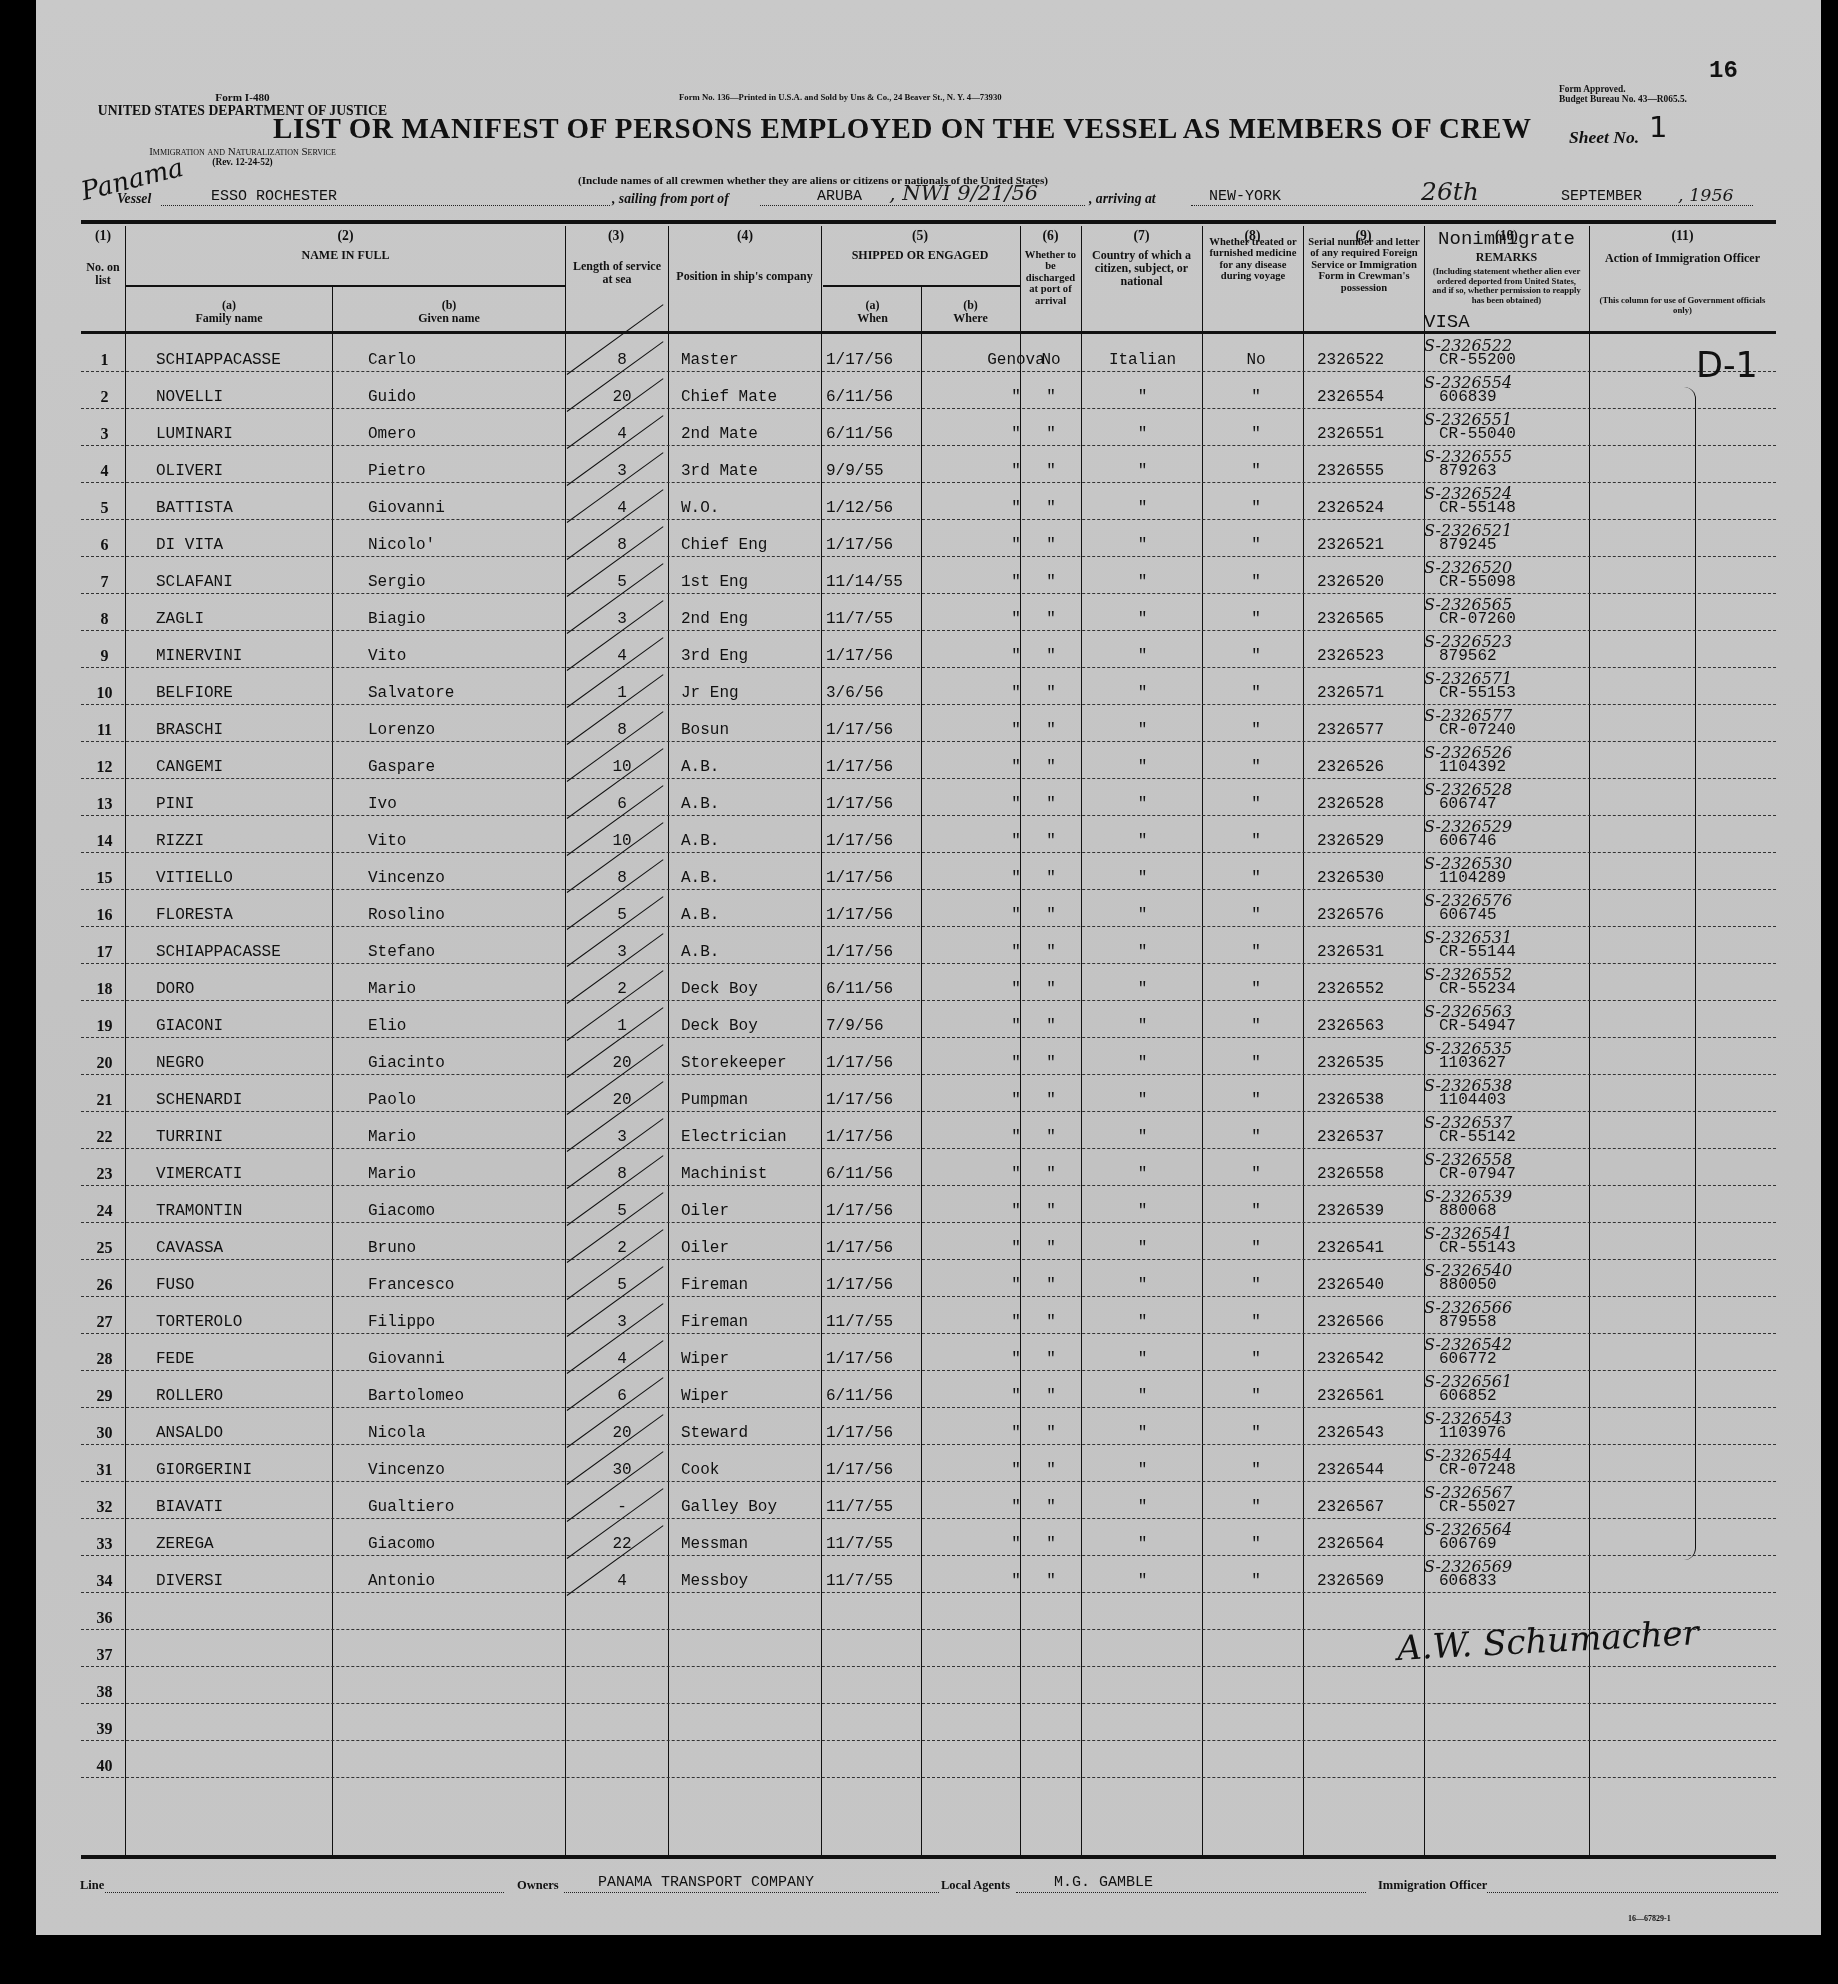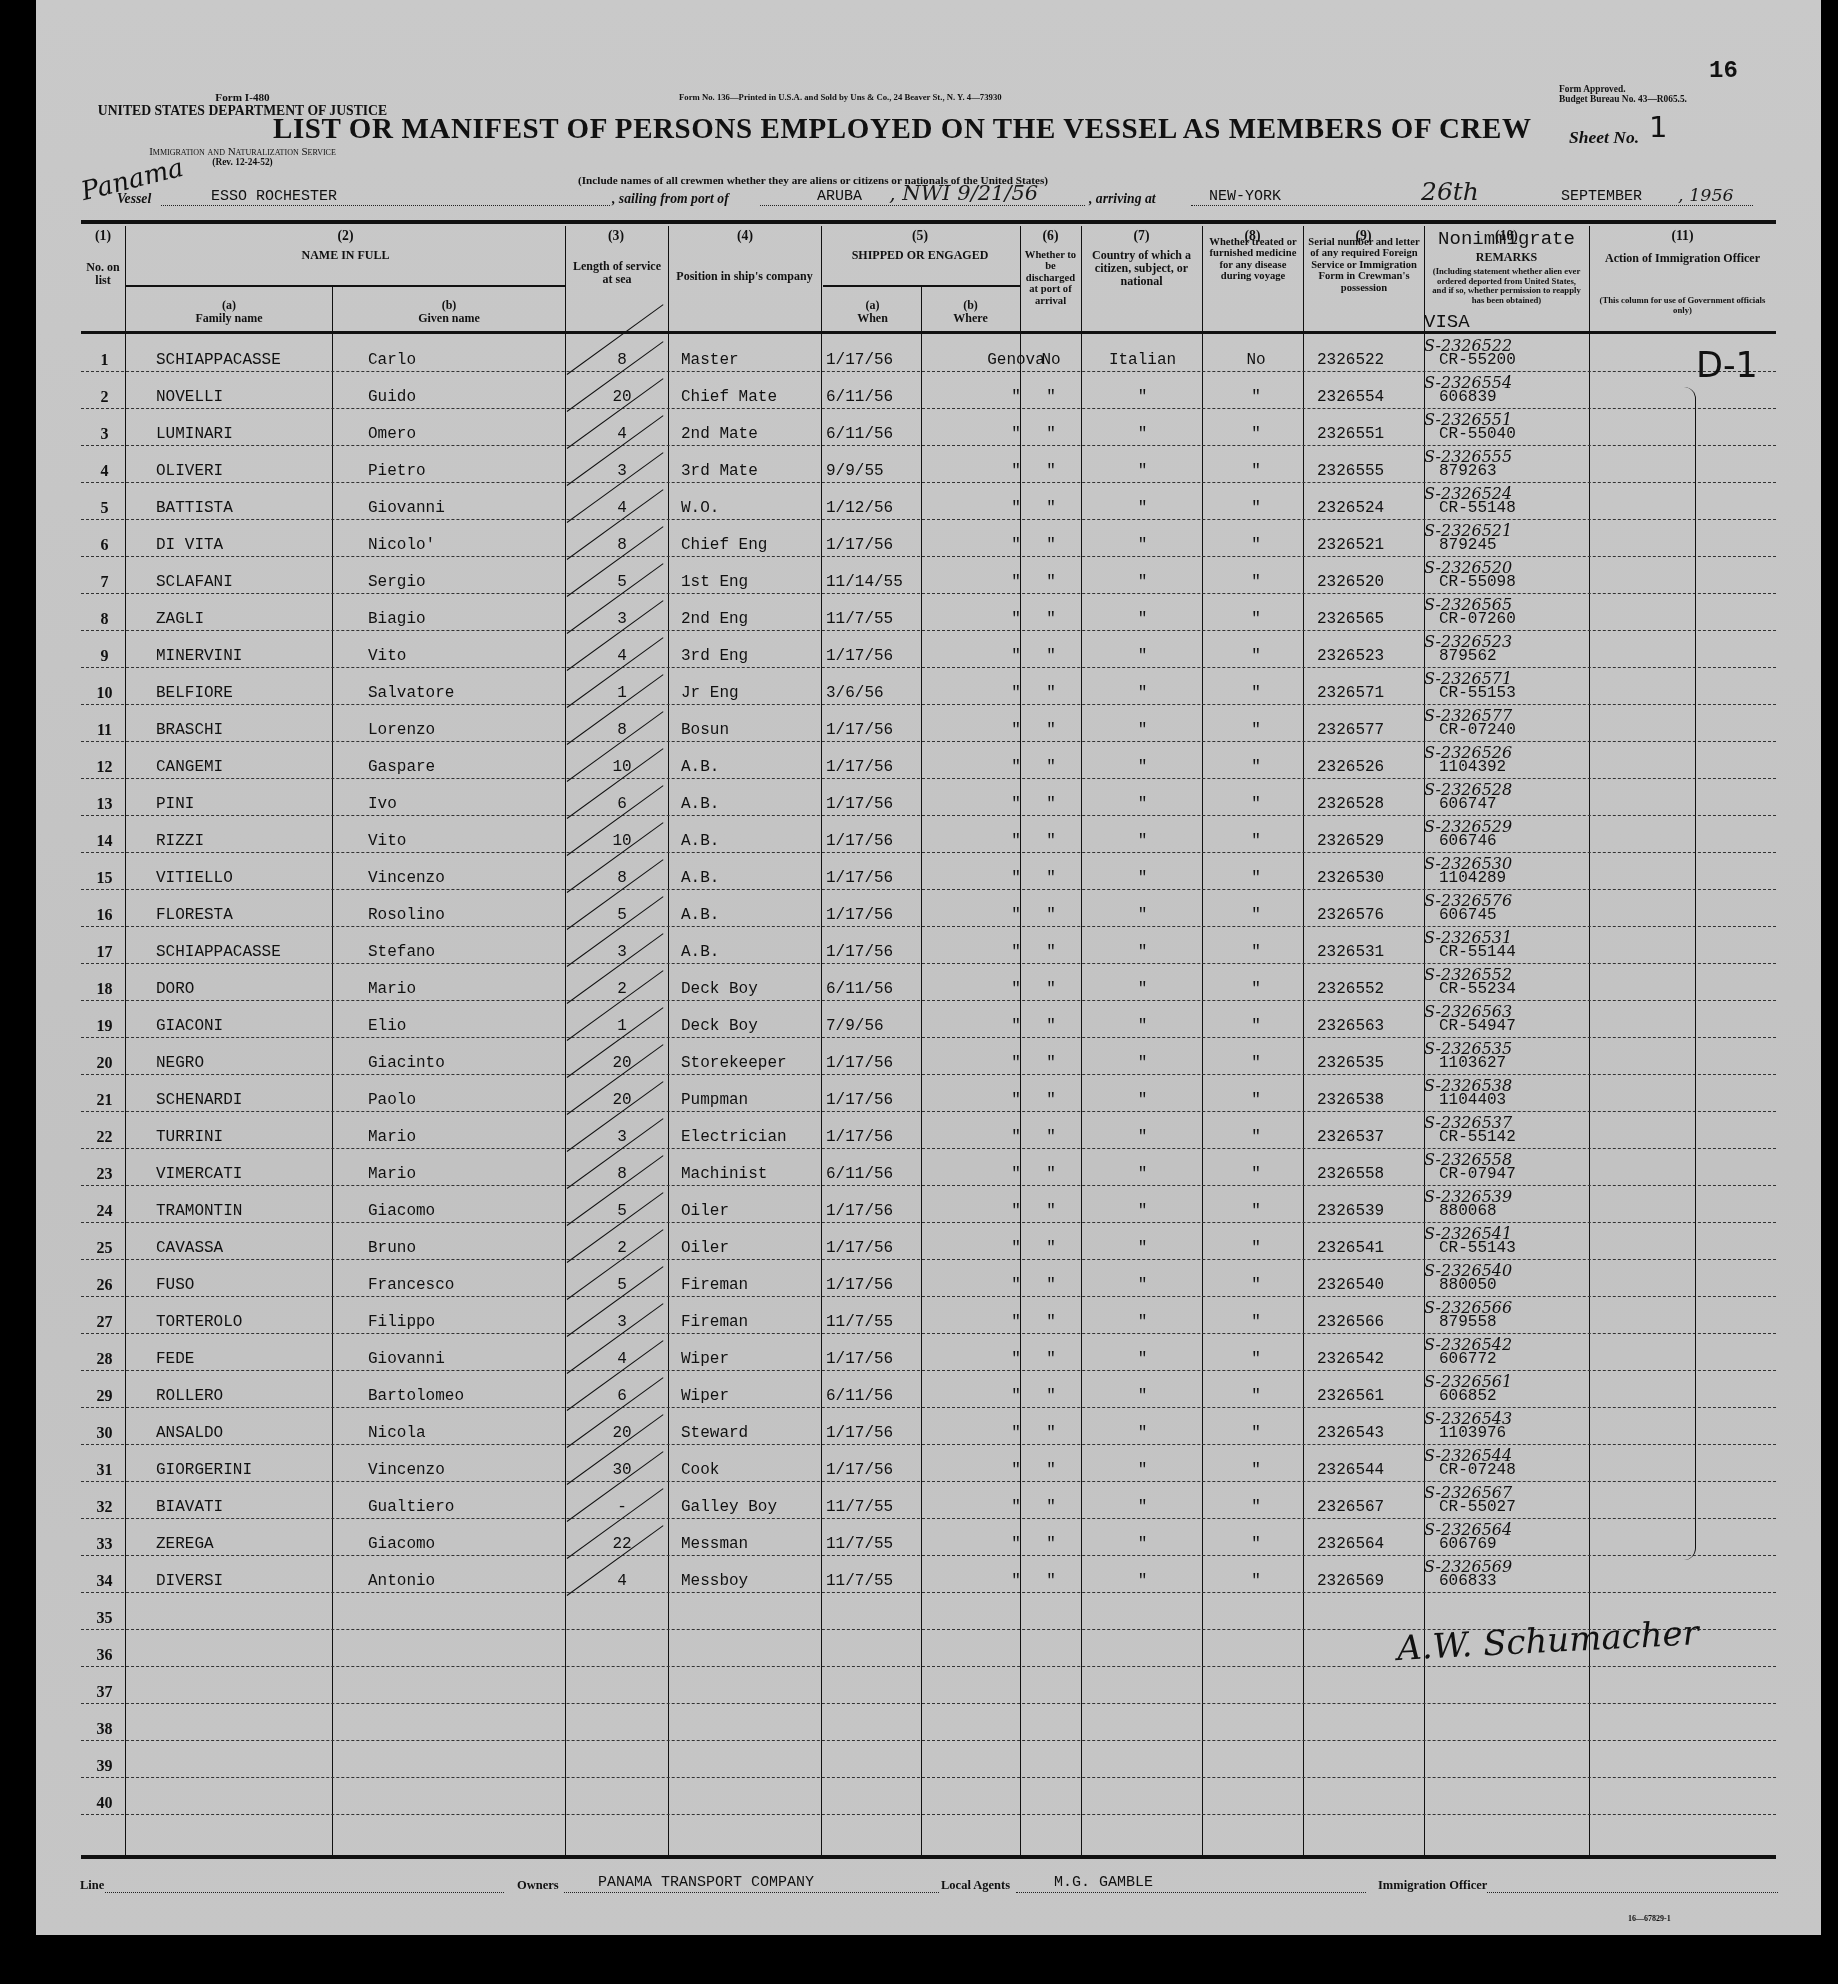--- a/index.html
+++ b/index.html
@@ -710,23 +710,20 @@
           <span class="c-where t">"</span>
           <span class="c-dis t">"</span>
           <span class="c-cty t">"</span>
           <span class="c-med t">"</span>
           <span class="c-ser t">2326569</span>
           <span class="c-rem-s">S-2326569</span>
           <span class="c-rem t">606833</span>
           <div class="check"></div>
         </div>
         <div class="row">
-          <span class="rn">35</span>
-        </div>
-        <div class="row">
           <span class="rn">36</span>
         </div>
         <div class="row">
           <span class="rn">37</span>
         </div>
         <div class="row">
           <span class="rn">38</span>
         </div>
         <div class="row">
           <span class="rn">39</span>

